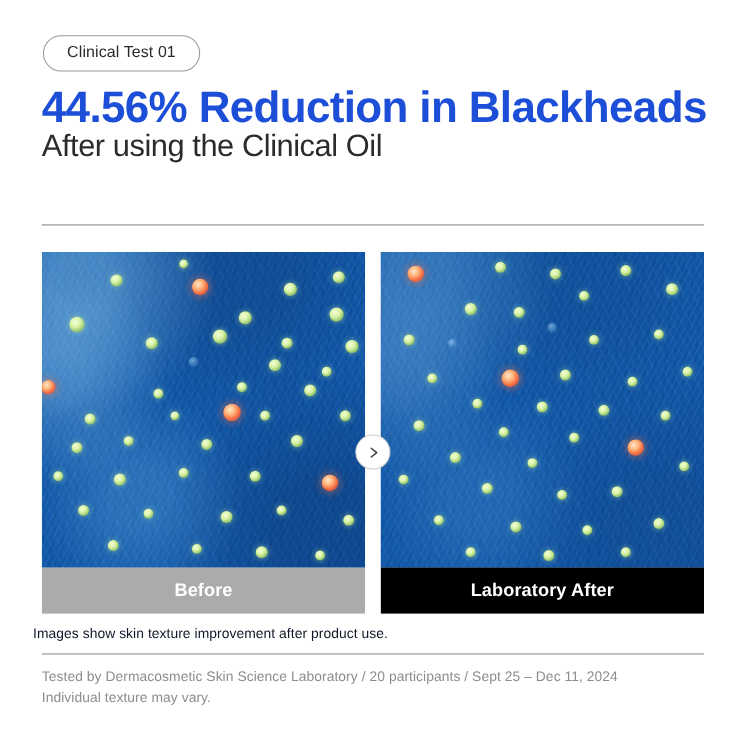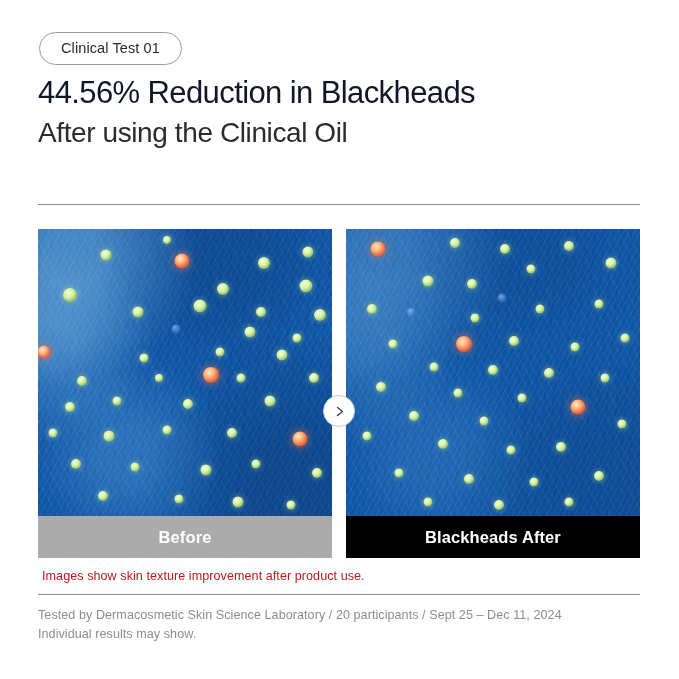--- a/index.html
+++ b/index.html
@@ -39,23 +39,23 @@
     letter-spacing: 0.1px;
     line-height: 1;
     white-space: nowrap;
   }
 
   
   .headline {
     position: absolute;
     left: 38px;
     top: 75px;
-    font-size: 31px;
-    font-weight: normal;
-    color: #0f172a;
+    font-size: 40px;
+    font-weight: bold;
+    color: #1d4ed8;
     letter-spacing: -0.6px;
     line-height: 1.18;
     white-space: nowrap;
   }
   .subhead {
     position: absolute;
     left: 38px;
     top: 116px;
     font-size: 28px;
     font-weight: normal;
@@ -189,24 +189,24 @@
     display: flex;
     align-items: center;
     justify-content: center;
     z-index: 6;
   }
   .arrow-btn svg { display: block; }
 
   
   .note-1 {
     position: absolute;
-    left: 42px;
+    left: 30px;
     top: 568px;
     font-size: 12.6px;
-    color: #b91c1c;
+    color: #0f172a;
     letter-spacing: 0.05px;
     line-height: 1.3;
     white-space: nowrap;
   }
   .note-2 {
     position: absolute;
     left: 38px;
     top: 606px;
     font-size: 12.6px;
     color: #8d8d8d;
@@ -330,35 +330,35 @@
           <div class="spot g" style="left:18%;top:85%;width:9px;height:9px;"></div>
           <div class="spot g" style="left:42%;top:87%;width:10px;height:10px;"></div>
           <div class="spot g" style="left:64%;top:88%;width:9px;height:9px;"></div>
           <div class="spot g" style="left:86%;top:86%;width:10px;height:10px;"></div>
           <div class="spot g" style="left:28%;top:95%;width:9px;height:9px;"></div>
           <div class="spot g" style="left:52%;top:96%;width:10px;height:10px;"></div>
           <div class="spot g" style="left:76%;top:95%;width:9px;height:9px;"></div>
         </div>
       </div>
       <div class="capbar capbar-after">
-        <span class="cap-text">Blackheads After</span>
+        <span class="cap-text">Laboratory After</span>
       </div>
     </div>
 
     <div class="arrow-btn">
       <span>
         <svg width="13" height="13" viewBox="0 0 13 13" aria-hidden="true">
           <polyline points="4.5,2.5 9.5,6.5 4.5,10.5" fill="none" stroke="#3a3a3a" stroke-width="1.3" stroke-linecap="round" stroke-linejoin="round"></polyline>
         </svg>
       </span>
     </div>
   </div>
 
   <div class="note-1">Images show skin texture improvement after product use.</div>
 
   <div class="rule rule-bottom"></div>
 
   <div class="note-2">
     <span>Tested by Dermacosmetic Skin Science Laboratory / 20 participants / Sept 25 – Dec 11, 2024</span>
-    <span>Individual results may show.</span>
+    <span>Individual texture may vary.</span>
   </div>
 
 </div>
 
 </body></html>

